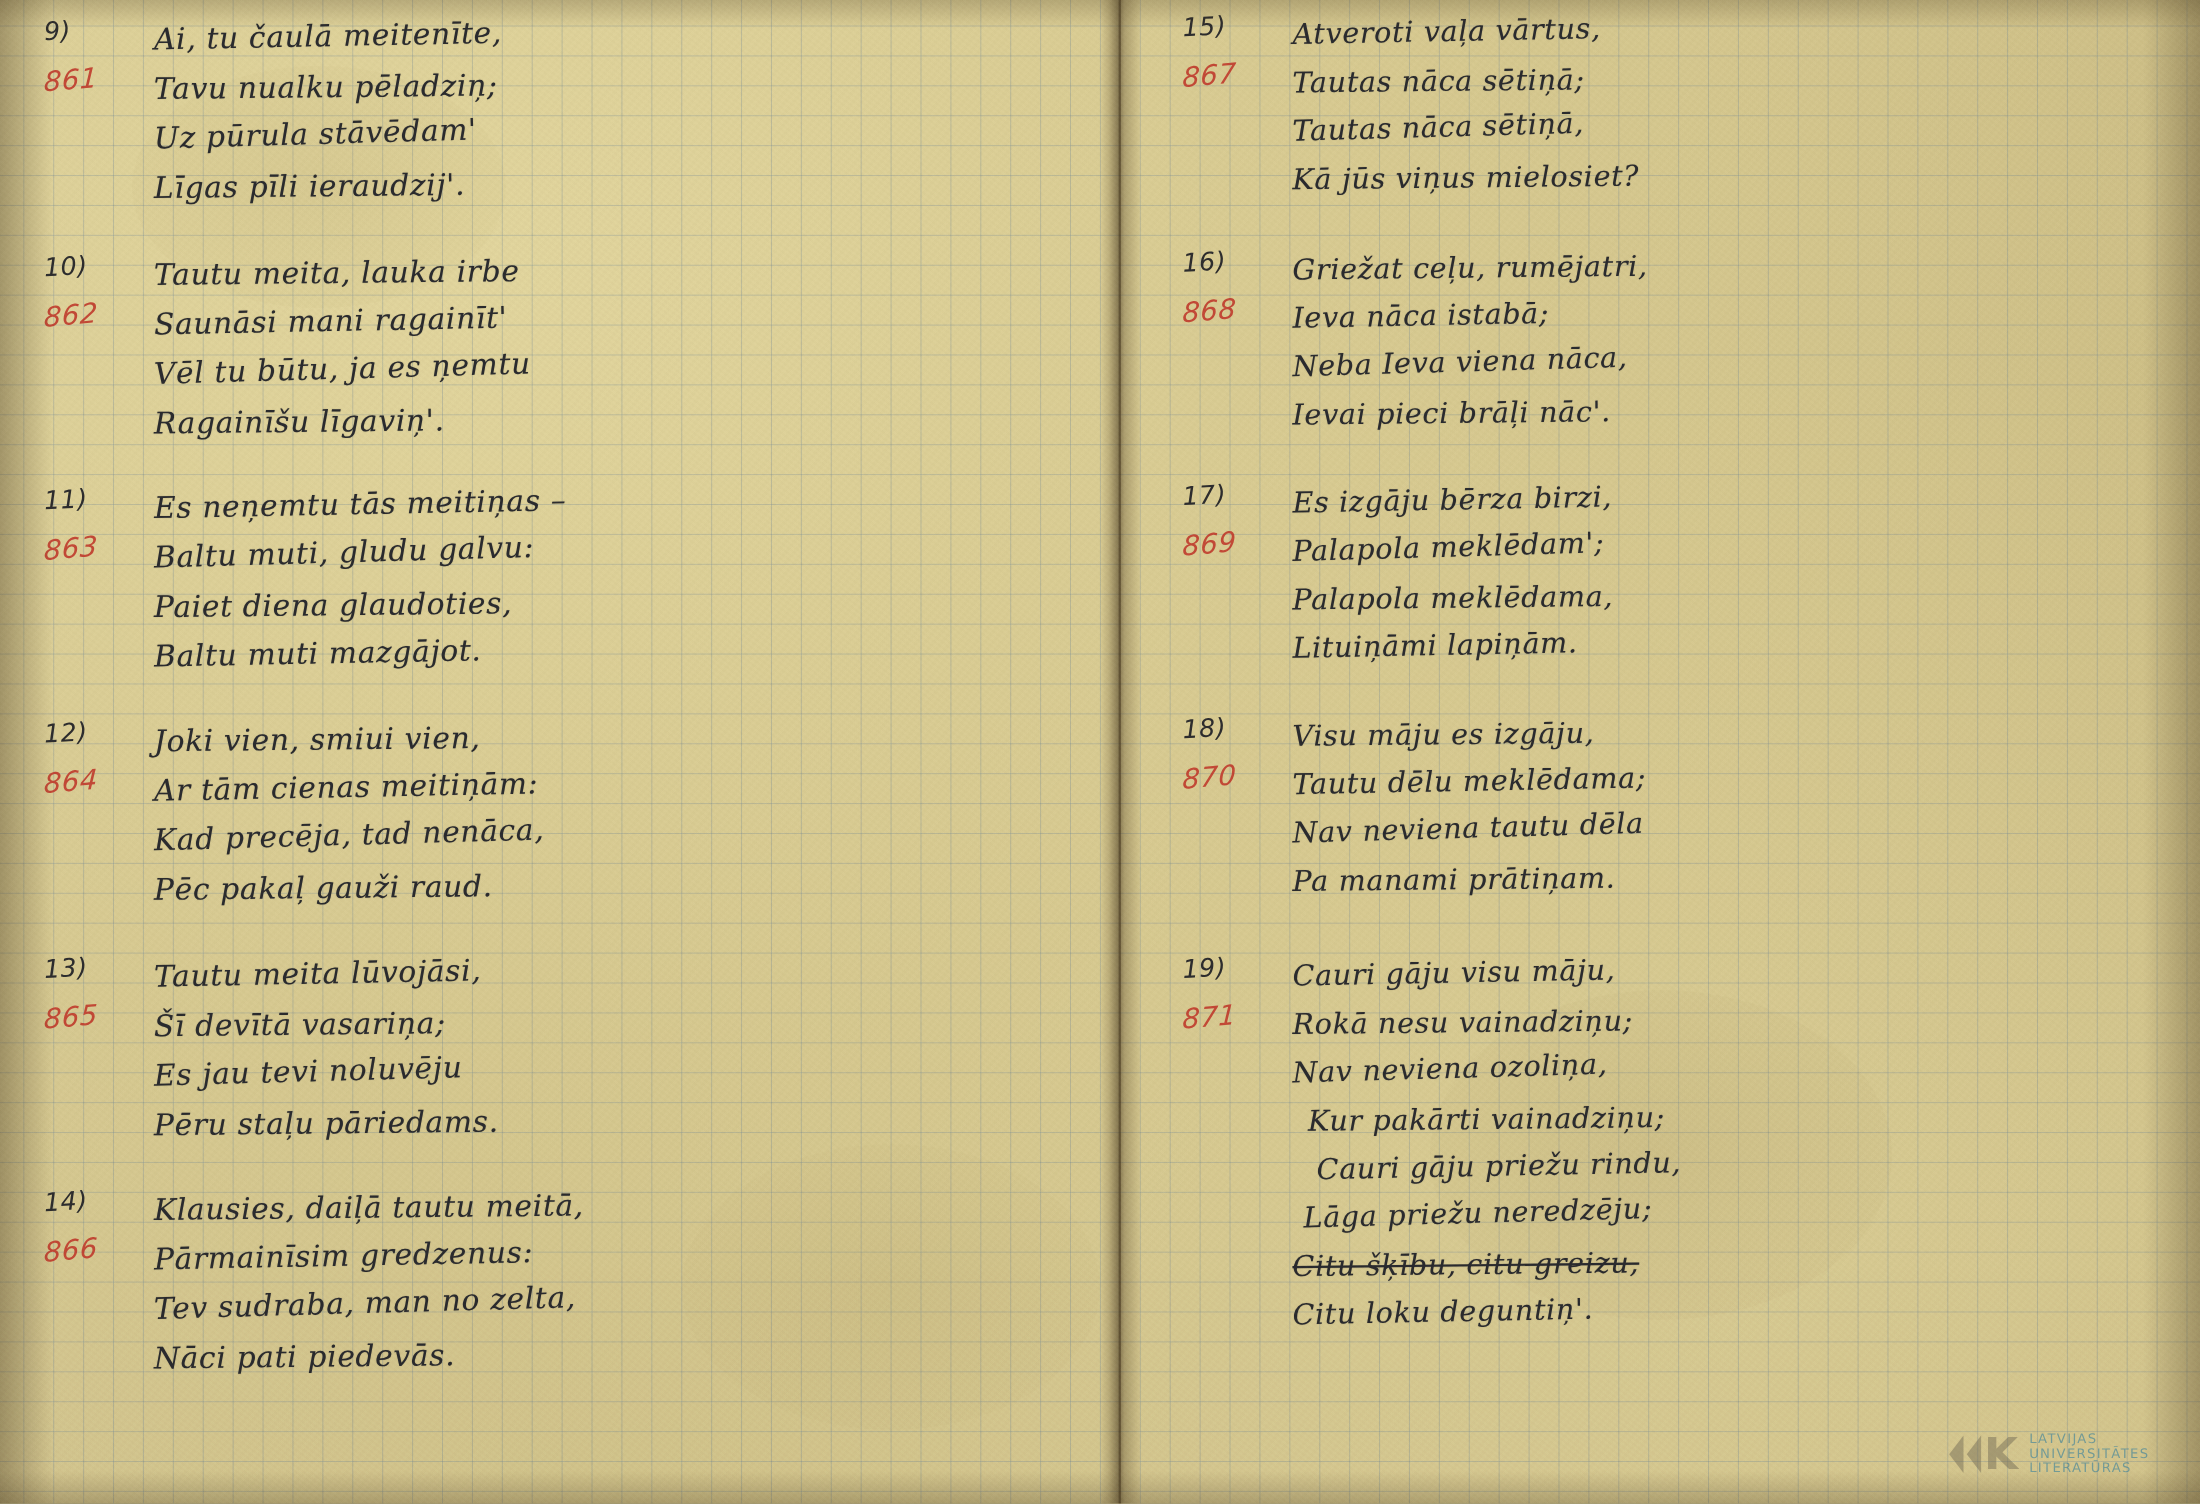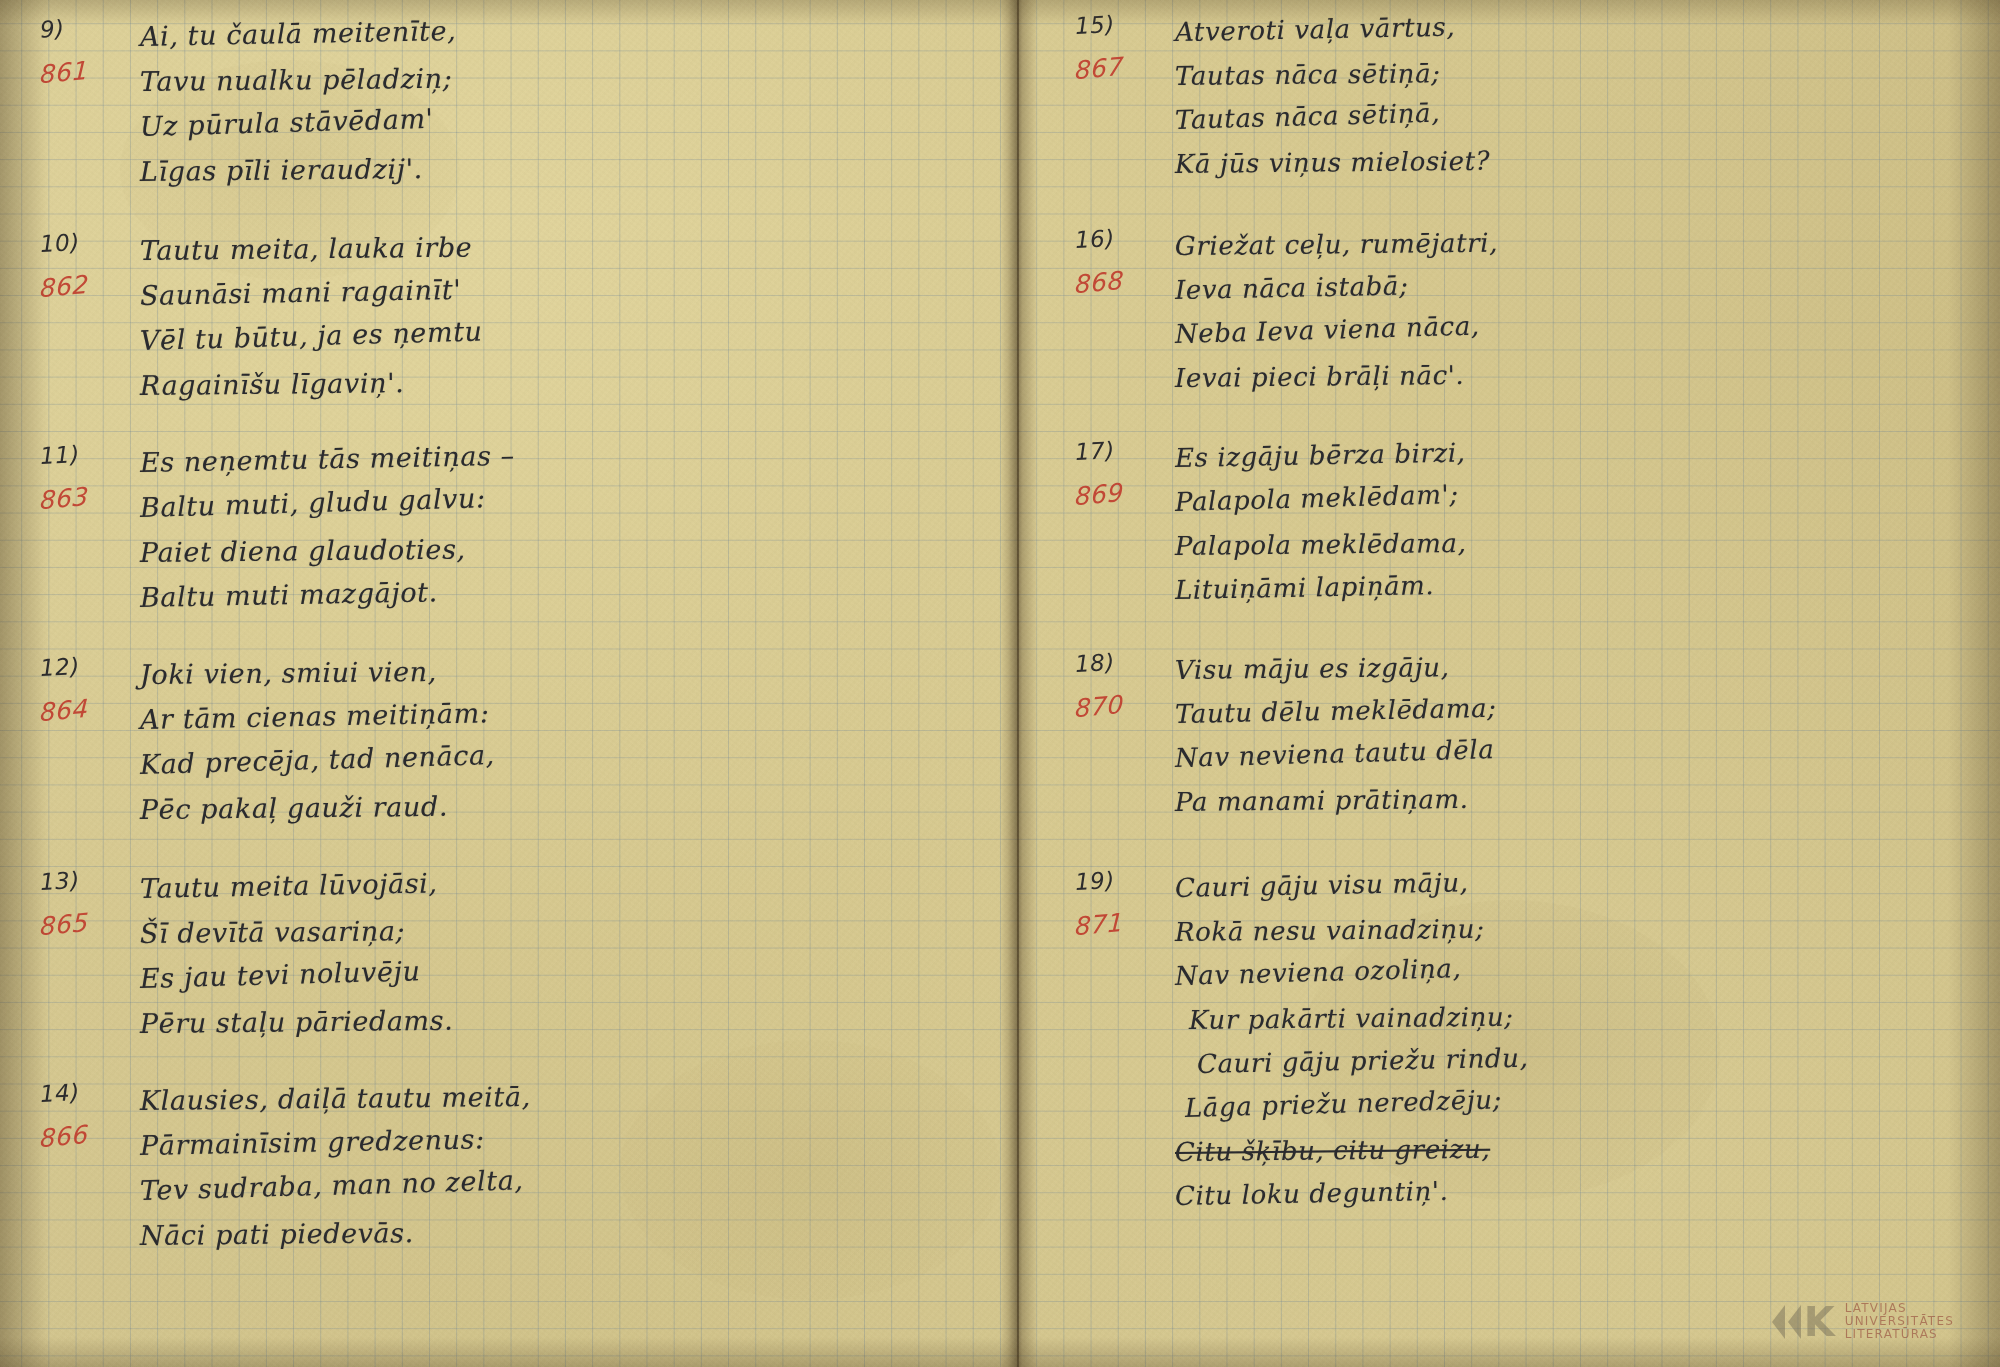--- a/index.html
+++ b/index.html
@@ -177,21 +177,21 @@
     font-family: "DejaVu Sans", sans-serif;
     font-weight: bold;
     font-size: 40px;
     line-height: 36px;
     color: #6d6652;
   }
   .wm-text {
     font-family: "DejaVu Sans", sans-serif;
     font-size: 12px;
     line-height: 13px;
-    color: #7f1d1d;
+    color: #0369a1;
     letter-spacing: 1.2px;
   }
 
   
   .blotch {
     position: absolute;
     border-radius: 50%;
     pointer-events: none;
   }
 </style>

